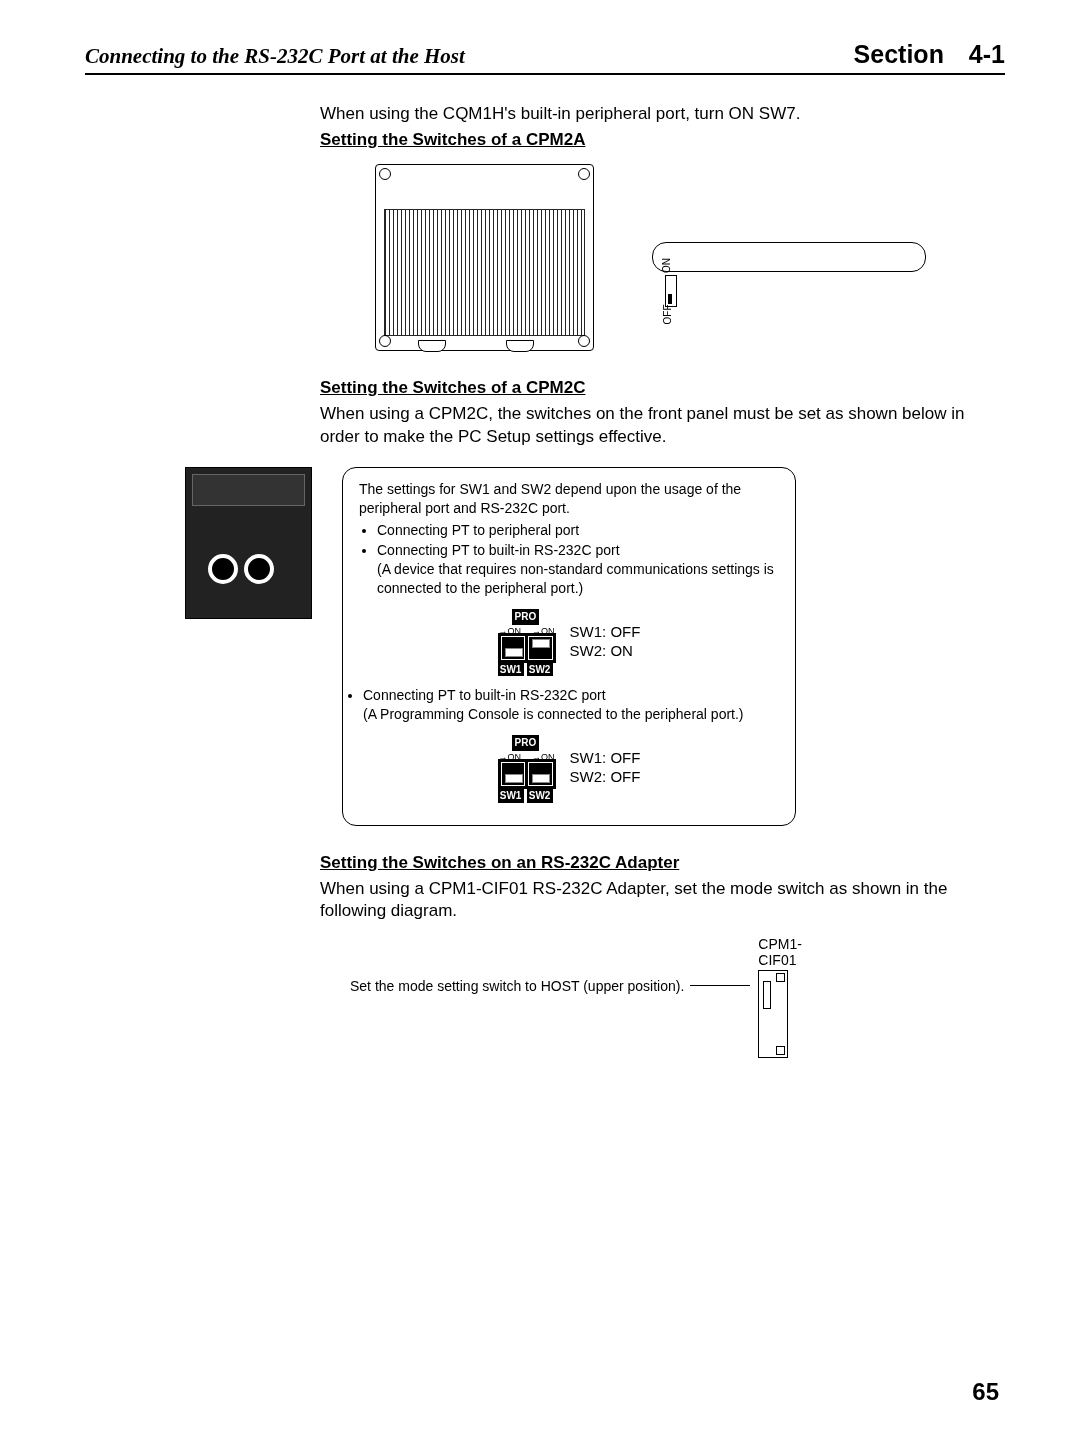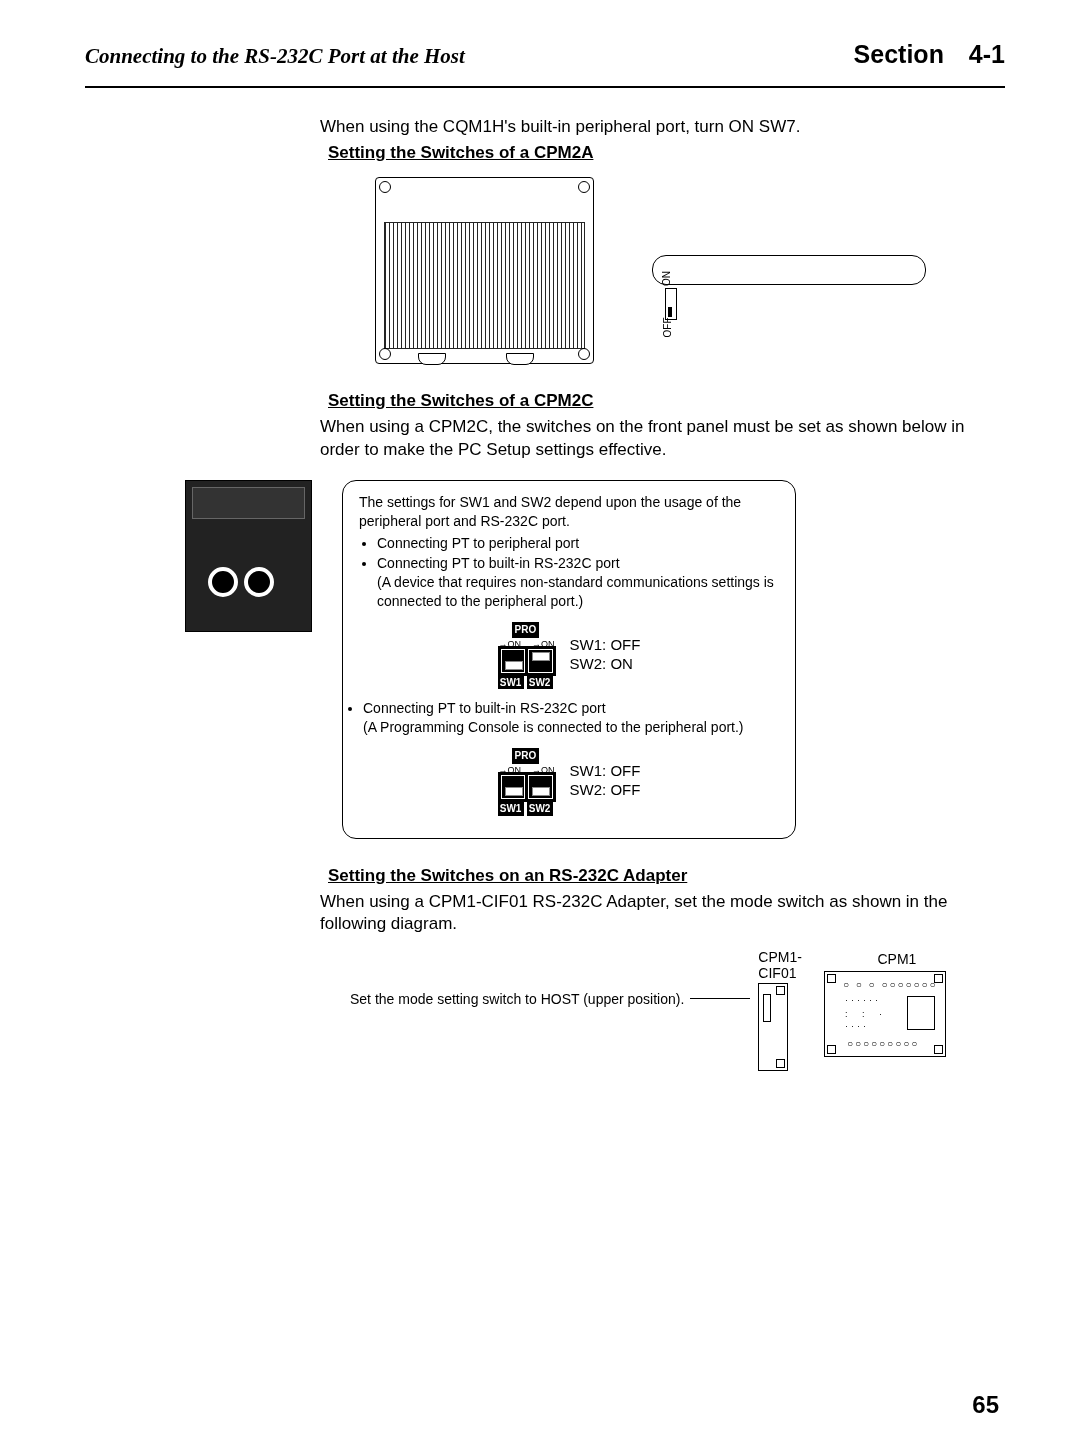--- a/index.html
+++ b/index.html
@@ -9,21 +9,21 @@
     width: 1080px;
     box-sizing: border-box;
     color: #000;
     background: #fff;
   }
   .page-head {
     display: flex;
     justify-content: space-between;
     align-items: baseline;
     border-bottom: 2.5px solid #000;
-    padding-bottom: 17px;
+    padding-bottom: 4px;
     margin-bottom: 28px;
   }
   .page-head .left {
     font-style: italic;
     font-weight: bold;
     font-size: 21px;
     font-family: "Times New Roman", serif;
   }
   .page-head .right {
     font-weight: bold;
@@ -33,21 +33,20 @@
   .content {
     margin-left: 235px;
     font-size: 17px;
     line-height: 1.35;
   }
   .para { margin: 0 0 3px 0; }
   .subhead {
     font-weight: bold;
     text-decoration: underline;
     margin-top: 2px;
-    margin-left: 8px;
   }
   
   .diag1-row {
     margin-left: 235px;
     margin-top: 12px;
     display: flex;
     align-items: center;
     gap: 58px;
   }
   .plc-box {
@@ -273,32 +272,17 @@
     <div class="hw-block">
       <div>
         <div class="cif01-label" style="white-space:pre">CPM1-
 CIF01</div>
         <div class="cif01">
           <div class="scr s1"></div>
             <div class="scr s2"></div>
           <div class="sider"></div>
         </div>
       </div>
-      <div>
-        <div class="cpm1-label">CPM1</div>
-        <div class="cpm1">
-          <div class="scr s1"></div>
-            <div class="scr s2"></div>
-            <div class="scr s3"></div>
-            <div class="scr s4"></div>
-          <div class="terms-top">○ ○ ○ ○○○○○○○</div>
-          <div class="dotsA">······</div>
-          <div class="dotsB">: : ·</div>
-          <div class="dotsC">····</div>
-          <div class="disp"></div>
-          <div class="terms-bot">○○○○○○○○○</div>
-        </div>
-      </div>
     </div>
   </div>
 </div>
 
 <div class="page-num">65</div>
 
 </body></html>

